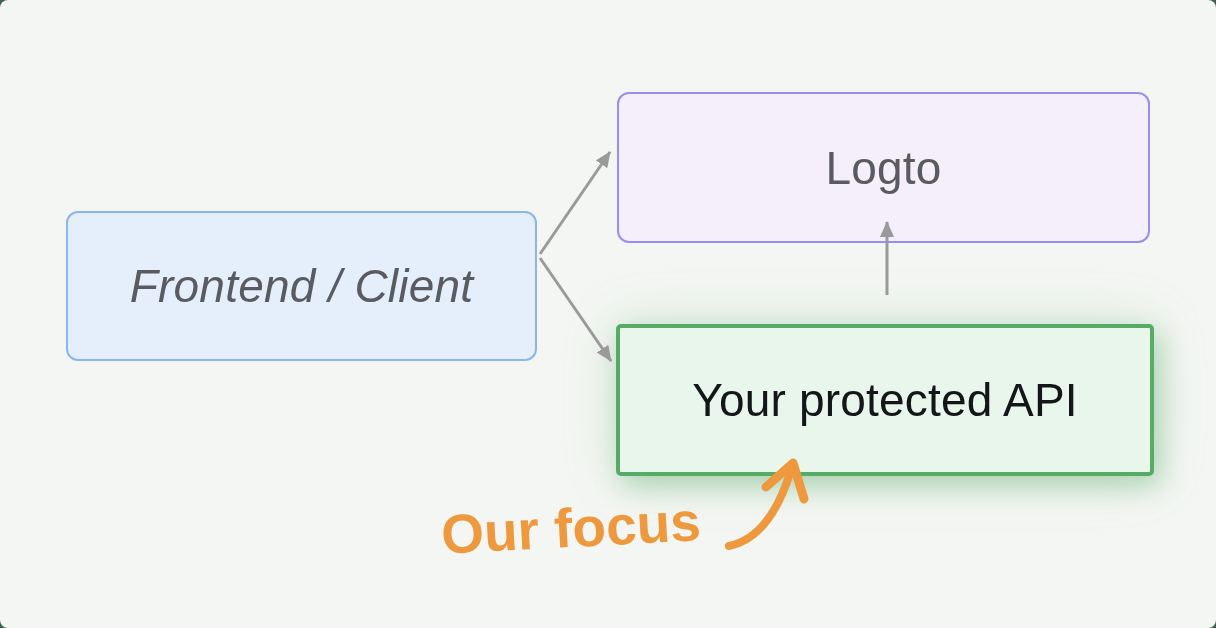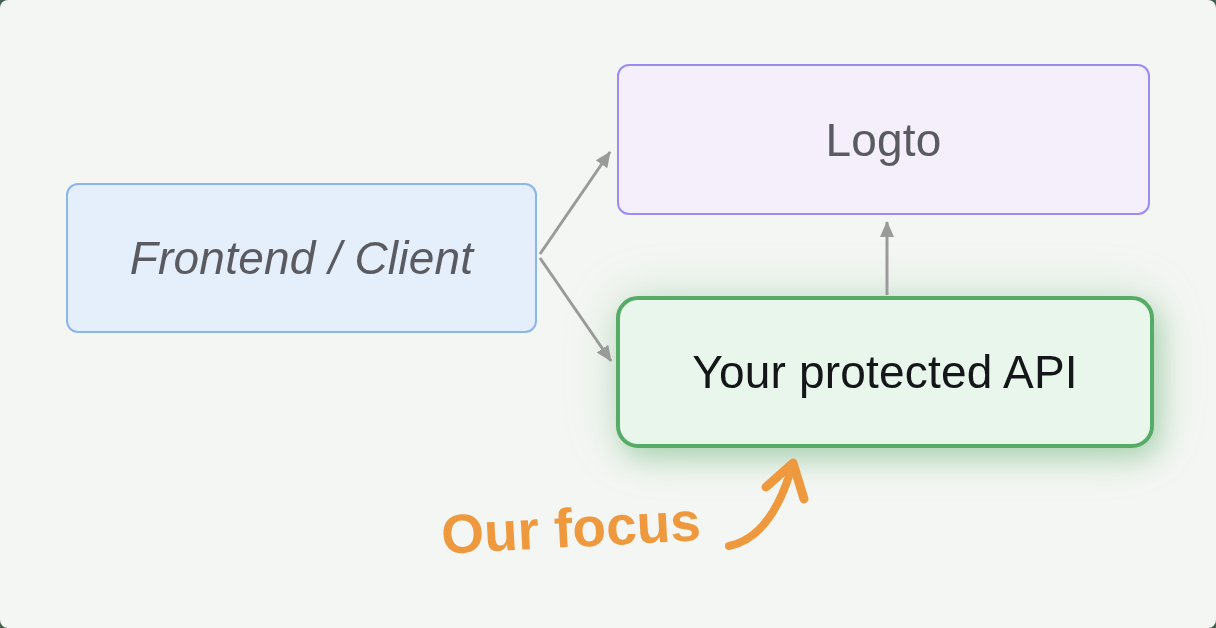--- a/index.html
+++ b/index.html
@@ -24,41 +24,42 @@
     overflow: hidden;
   }
   .node {
     position: absolute;
     display: flex;
     align-items: center;
     justify-content: center;
     box-sizing: border-box;
     font-size: 46px;
     letter-spacing: 0.2px;
+    margin-top: 28px;
   }
   .node-frontend {
     left: 66px; top: 183px; width: 471px; height: 150px;
     background: var(--blue-fill, #e5effb);
     border: 2.5px solid var(--blue-border, #8ab5ef);
     border-radius: 12px;
     color: var(--label-gray, #5a5b60);
     font-style: italic;
   }
   .node-logto {
     left: 617px; top: 64px; width: 533px; height: 151px;
     background: var(--purple-fill, #f5effb);
     border: 2.5px solid var(--purple-border, #9c8cf2);
     border-radius: 12px;
     color: var(--label-gray, #5a5b60);
   }
   .node-api {
     left: 616px; top: 296px; width: 538px; height: 152px;
     background: var(--green-fill, #e9f6ec);
     border: 4px solid var(--green-border, #56ac66);
-    border-radius: 22px;
+    border-radius: 5px;
     color: var(--label-dark, #141619);
     font-weight: 500;
     box-shadow: 6px 10px 26px rgba(86, 172, 102, 0.38),
                 0 0 55px rgba(86, 172, 102, 0.20);
   }
   .overlay-svg {
     position: absolute;
     inset: 0;
     pointer-events: none;
   }

